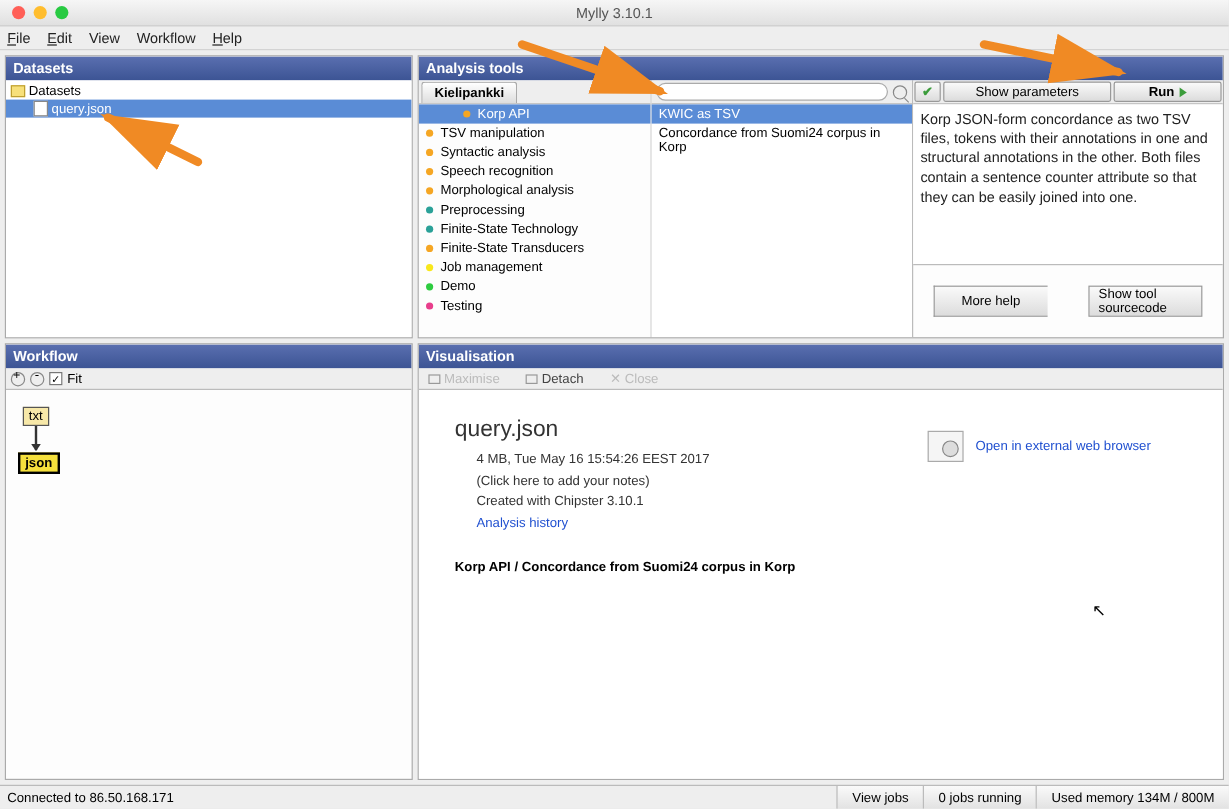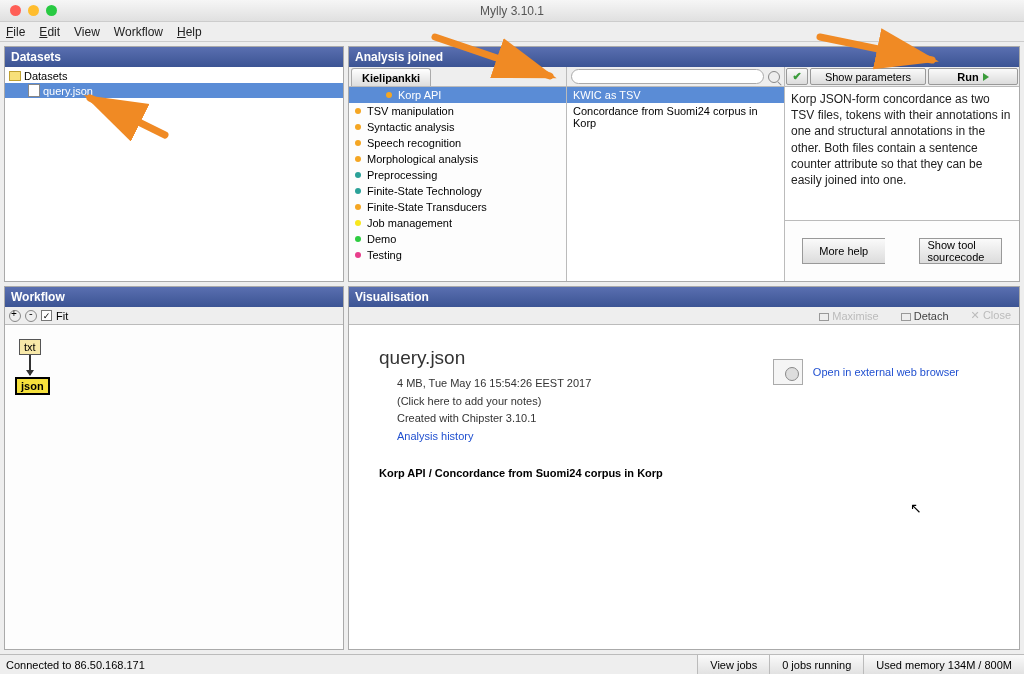--- a/index.html
+++ b/index.html
@@ -25,21 +25,21 @@
   .datasets-body { flex: 1; background: #fff; padding: 2px 0; }
   .tree-row { display: flex; align-items: center; padding: 1px 4px; gap: 3px; }
   .tree-row.sel { background: #5a8cd6; color: #fff; }
   .folder-icon { width:12px; height:10px; background:#f7e07a; border:1px solid #bfa030; display:inline-block; }
   .file-icon { width:12px; height:13px; background:#fff; border:1px solid #888; position:relative; display:inline-block; }
   .indent { width: 16px; display:inline-block; }
   
   .analysis-panel { grid-column: 2; grid-row: 1; }
   .analysis-body { flex:1; display:flex; flex-direction:column; }
   .analysis-top { display:flex; }
-  .analysis-left { width: 218px; border-right:1px solid #bbb; display:flex; flex-direction:column; }
+  .analysis-left { width: 194px; border-right:1px solid #bbb; display:flex; flex-direction:column; }
   .tab-bar { display:flex; background:#eee; border-bottom:1px solid #bbb; height:20px; }
   .tab { padding: 3px 10px; background:linear-gradient(#fff,#ddd); border:1px solid #aaa; border-bottom:none; border-radius:3px 3px 0 0; margin:1px 2px 0 2px; font-size:11px; font-weight:bold; }
   .cat-list { flex:1; background:#fdfdfd; }
   .cat-row { display:flex; align-items:center; padding:2px 6px; gap:6px; }
   .cat-row.sel { background:#5a8cd6; color:#fff;padding-left:37px; }
   .bullet { width:6px; height:6px; border-radius:50%; display:inline-block; }
   .analysis-mid { width: 218px; border-right:1px solid #bbb; display:flex; flex-direction:column; }
   .search-bar { height:20px; background:#eee; border-bottom:1px solid #bbb; display:flex; align-items:center; padding:0 4px; }
   .search-bar input { flex:1; border:1px solid #aaa; border-radius:9px; padding:1px 6px; font-size:11px; height:15px; background:#fff; }
   .tool-list { flex:1; background:#fff; }
@@ -63,21 +63,21 @@
   .zoom-icon.out::after { content:'-'; position:absolute; top:-4px; left:3px; font-size:11px; }
   .cb { width:11px; height:11px; border:1px solid #777; background:#fff; display:inline-flex; align-items:center; justify-content:center; font-size:9px; }
   .workflow-canvas { flex:1; background-image: radial-gradient(#ccc 0.5px, transparent 0.5px); background-size: 8px 8px; background-position:0 0; position:relative; }
   .node { position:absolute; border:1px solid #555; padding:1px 4px; font-size:11px; }
   .node.txt { background:#f7e8a8; left:14px; top:14px; }
   .node.json { background:#f5e03c; left:10px; top:52px; border:2px solid #000; font-weight:bold; }
   .arrow-line { position:absolute; left:24px; top:30px; width:2px; height:20px; background:#333; }
   .arrow-line::after { content:''; position:absolute; bottom:-1px; left:-3px; width:0; height:0; border-left:4px solid transparent; border-right:4px solid transparent; border-top:6px solid #333; }
   
   .vis-panel { grid-column:2; grid-row:2; }
-  .vis-toolbar { height:18px; background:#eee; border-bottom:1px solid #bbb; display:flex; justify-content:flex-end; align-items:center; padding:0 8px; gap:22px; color:#888; font-size:11px; }
+  .vis-toolbar { height:18px; background:#eee; border-bottom:1px solid #bbb; display:flex; justify-content:flex-start; align-items:center; padding:0 8px; gap:22px; color:#888; font-size:11px; }
   .vis-toolbar .act { color:#444; }
   .mini-icon { display:inline-block; width:10px; height:8px; border:1px solid #999; margin-right:3px; vertical-align:middle; }
   .vis-body { flex:1; background:#fff; padding:22px 30px; position:relative; }
   .vis-title { font-size:19px; color:#333; margin-bottom:6px; }
   .vis-meta { margin-left:18px; color:#333; line-height:1.6; }
   .vis-meta .link { color:#2050d0; cursor:pointer; }
   .vis-path { margin-top:22px; font-weight:bold; }
   .ext-link { position:absolute; right:60px; top:34px; display:flex; align-items:center; gap:10px; }
   .ext-icon { width:30px; height:26px; border:1px solid #aaa; background:#f5f5f5; position:relative; }
   .ext-icon::after { content:''; position:absolute; width:12px; height:12px; border:1px solid #888; border-radius:50%; bottom:3px; right:3px; background:#ddd; }
@@ -122,21 +122,21 @@
       </div>
       <div class="tree-row sel">
         <span class="indent"></span>
         <span class="file-icon"></span>
         <span>query.json</span>
       </div>
     </div>
   </div>
 
   <div class="panel analysis-panel">
-    <div class="panel-header">Analysis joined</div>
+    <div class="panel-header">Analysis tools</div>
     <div class="analysis-body">
       <div class="analysis-top" style="flex:1;">
         <div class="analysis-left">
           <div class="tab-bar">
             <div class="tab">Kielipankki</div>
           </div>
           <div class="cat-list" id="cat-list">
               <div class="cat-row sel">
                 <span class="bullet" style="background: rgb(245, 166, 35);"></span>
                 <span>Korp API</span>

